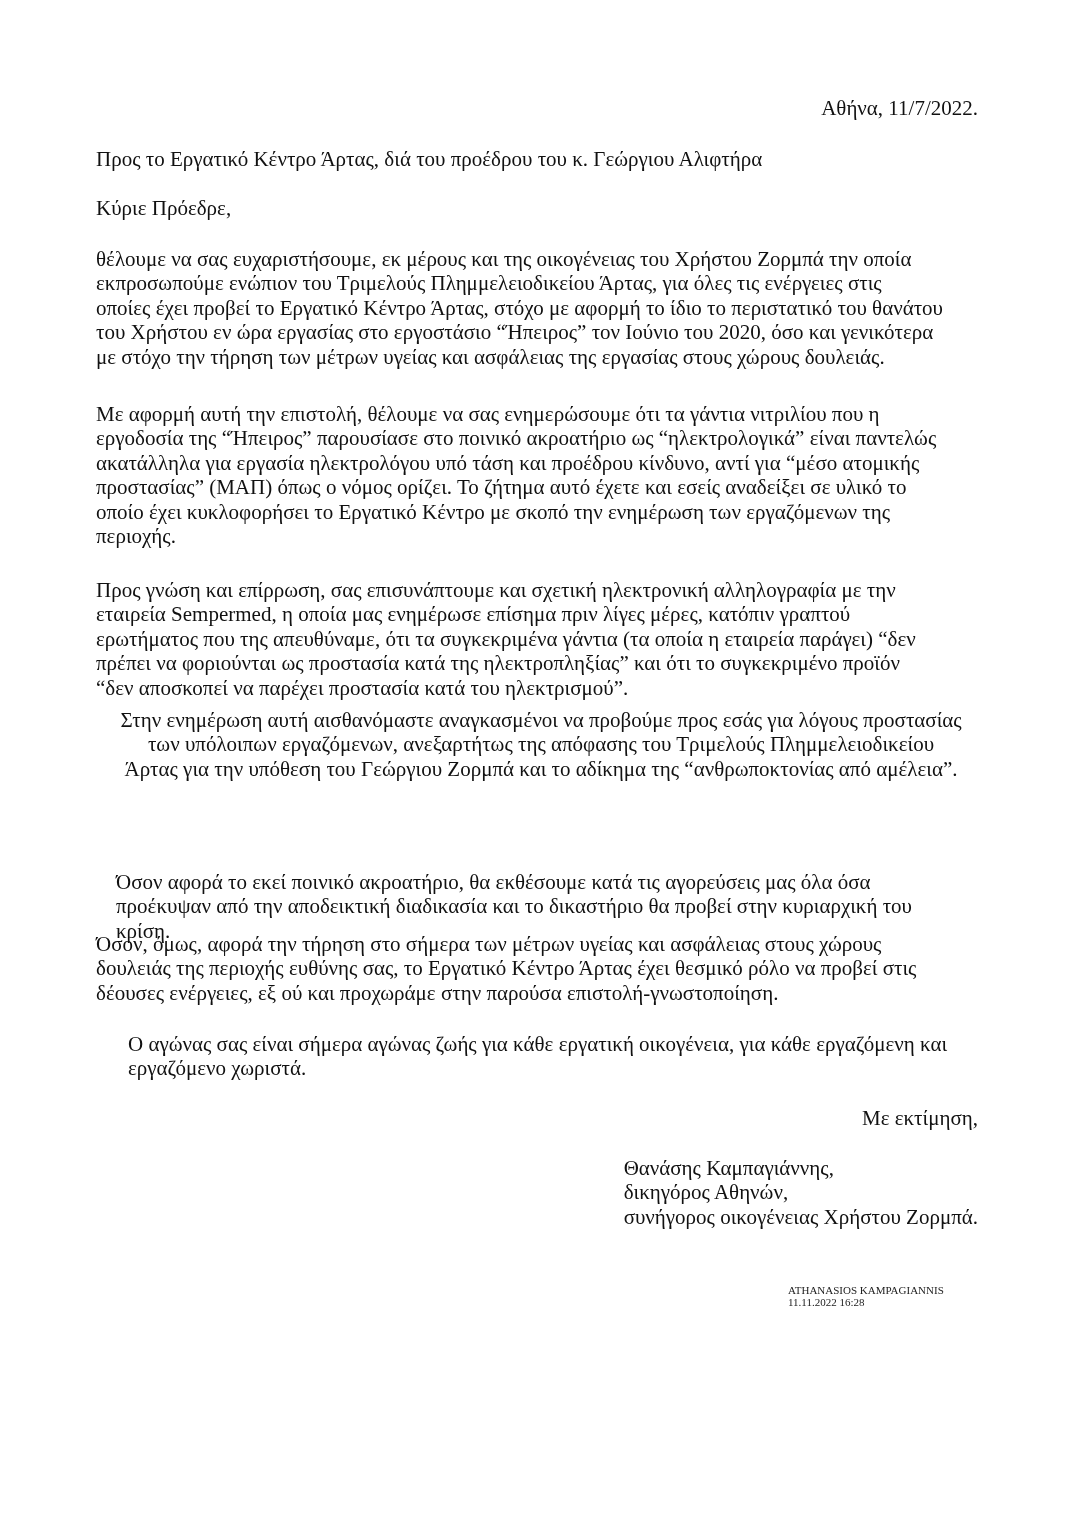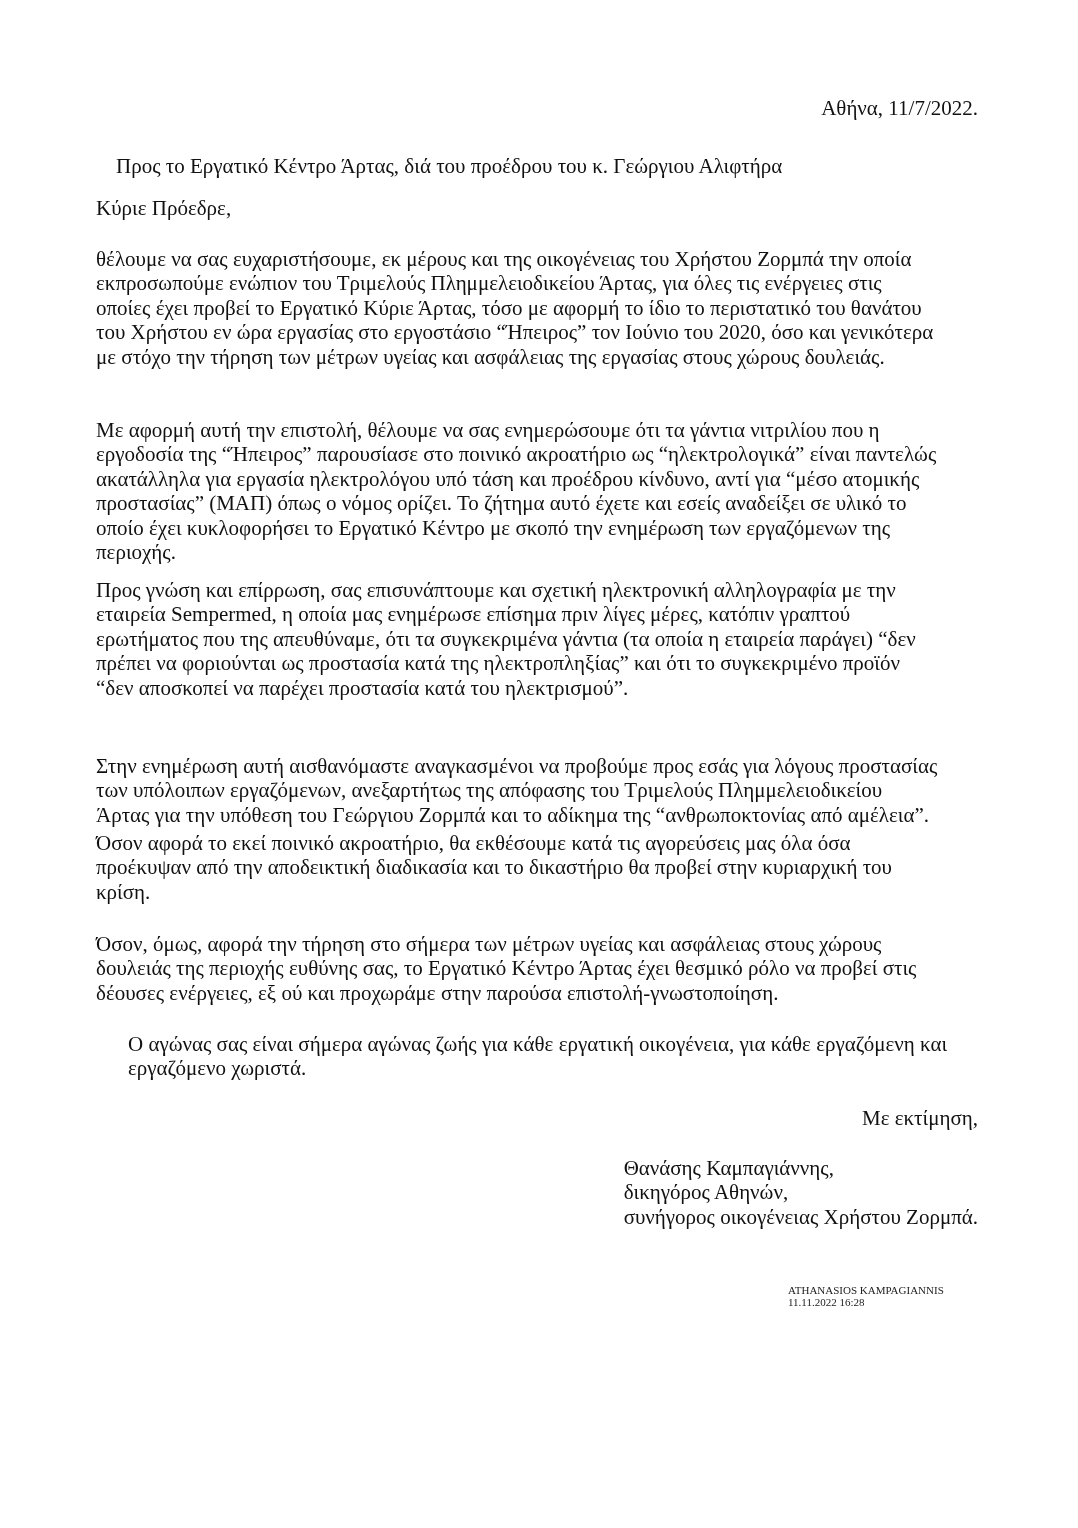--- a/index.html
+++ b/index.html
@@ -35,27 +35,27 @@
     position: absolute;
     left: 96px;
     width: 890px;
     font-size: 21px;
     line-height: 24.4px;
   }
   .line {
     display: block;
     white-space: nowrap;
   }
-  .recipient { top: 154px; margin-left: 20px; }
+  .recipient { top: 147px; }
   .salutation { top: 196px; }
   .p1 { top: 247px; }
-  .p2 { top: 402px; margin-top: 16px; }
+  .p2 { top: 402px; }
   .p3 { top: 578px; }
-  .p4 { top: 754px; }
-  .p5 { top: 831px; }
+  .p4 { top: 708px; text-align: center; }
+  .p5 { top: 870px; margin-left: 20px; }
   .p6 { top: 932px; }
   .p7 { top: 1032px; margin-left: 32px; }
 
   .closing {
     position: absolute;
     right: 100px;
     top: 1106px;
     font-size: 21px;
     line-height: 24.4px;
     text-align: right;
@@ -93,21 +93,21 @@
     <span class="line">Προς το Εργατικό Κέντρο Άρτας, διά του προέδρου του κ. Γεώργιου Αλιφτήρα</span>
   </div>
 
   <div class="body-block salutation">
     <span class="line">Κύριε Πρόεδρε,</span>
   </div>
 
   <div class="body-block p1">
     <span class="line">θέλουμε να σας ευχαριστήσουμε, εκ μέρους και της οικογένειας του Χρήστου Ζορμπά την οποία</span>
     <span class="line">εκπροσωπούμε ενώπιον του Τριμελούς Πλημμελειοδικείου Άρτας, για όλες τις ενέργειες στις</span>
-    <span class="line">οποίες έχει προβεί το Εργατικό Κύριε Άρτας, τόσο με αφορμή το ίδιο το περιστατικό του θανάτου</span>
+    <span class="line">οποίες έχει προβεί το Εργατικό Κέντρο Άρτας, στόχο με αφορμή το ίδιο το περιστατικό του θανάτου</span>
     <span class="line">του Χρήστου εν ώρα εργασίας στο εργοστάσιο “Ήπειρος” τον Ιούνιο του 2020, όσο και γενικότερα</span>
     <span class="line">με στόχο την τήρηση των μέτρων υγείας και ασφάλειας της εργασίας στους χώρους δουλειάς.</span>
   </div>
 
   <div class="body-block p2">
     <span class="line">Με αφορμή αυτή την επιστολή, θέλουμε να σας ενημερώσουμε ότι τα γάντια νιτριλίου που η</span>
     <span class="line">εργοδοσία της “Ήπειρος” παρουσίασε στο ποινικό ακροατήριο ως “ηλεκτρολογικά” είναι παντελώς</span>
     <span class="line">ακατάλληλα για εργασία ηλεκτρολόγου υπό τάση και προέδρου κίνδυνο, αντί για “μέσο ατομικής</span>
     <span class="line">προστασίας” (ΜΑΠ) όπως ο νόμος ορίζει. Το ζήτημα αυτό έχετε και εσείς αναδείξει σε υλικό το</span>
     <span class="line">οποίο έχει κυκλοφορήσει το Εργατικό Κέντρο με σκοπό την ενημέρωση των εργαζόμενων της</span>

